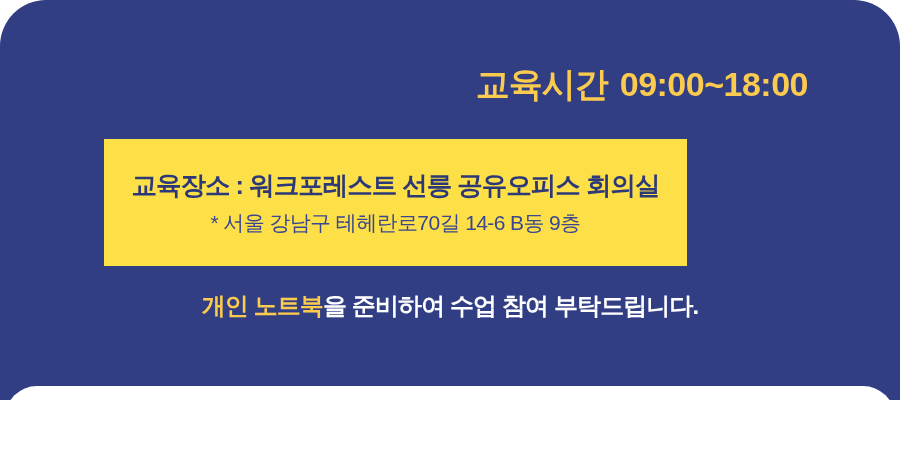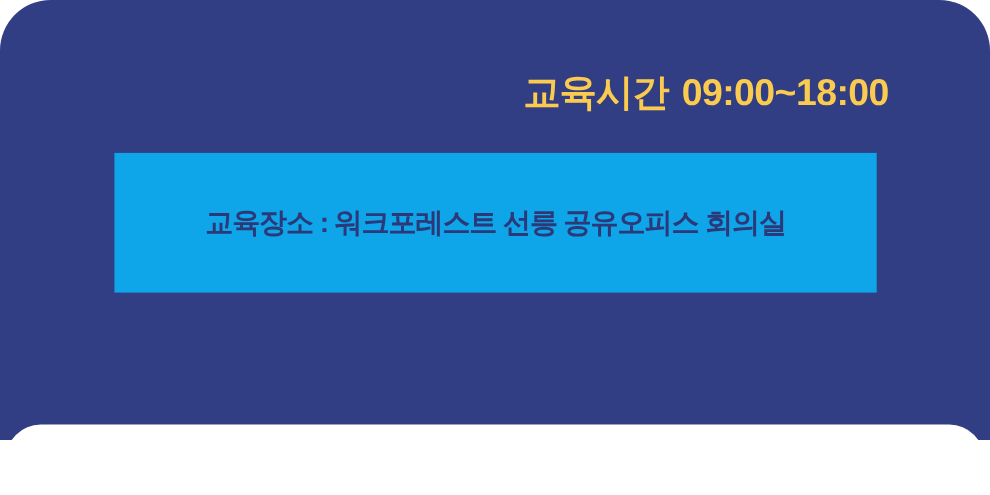--- a/index.html
+++ b/index.html
@@ -68,23 +68,23 @@
     line-height: 26px;
     color: #ffffff;
     white-space: nowrap;
   }
 
   
   .venue-box {
     position: absolute;
     left: 104px;
     top: 139px;
-    width: 693px;
+    width: 583px;
     height: 127px;
-    background: #0ea5e9;
+    background: #fde047;
     box-sizing: border-box;
     display: flex;
     flex-direction: column;
     align-items: center;
     justify-content: center;
     text-align: center;
   }
 
   .venue-title {
     font-size: 25.5px;
@@ -143,20 +143,24 @@
   <div class="info-card">
 
     <div class="heading-block">
       <div class="time-title">
         <span class="title-label">교육시간</span><span class="title-range">09:00~18:00</span>
       </div>
     </div>
 
     <div class="venue-box">
       <div class="venue-title">교육장소 : 워크포레스트 선릉 공유오피스 회의실</div>
+      <div class="venue-address">* 서울 강남구 테헤란로70길 14-6 B동 9층</div>
     </div>
 
+    <div class="notice-line">
+      <span class="highlight">개인 노트북</span><span>을 준비하여 수업 참여 부탁드립니다.</span>
+    </div>
 
   </div>
 
   <div class="bottom-panel"></div>
 
 </div>
 
 </body></html>

